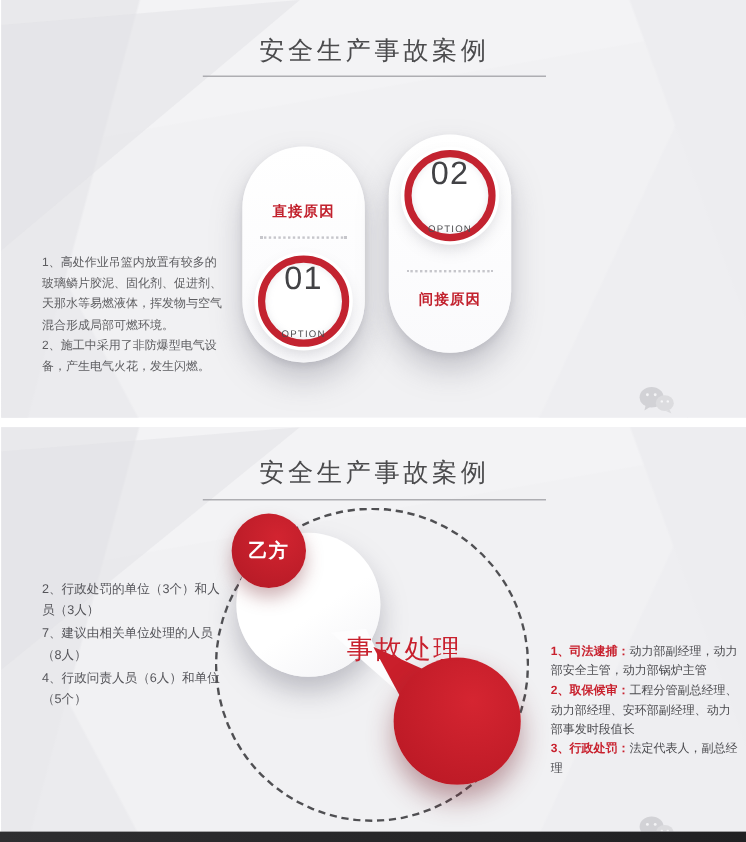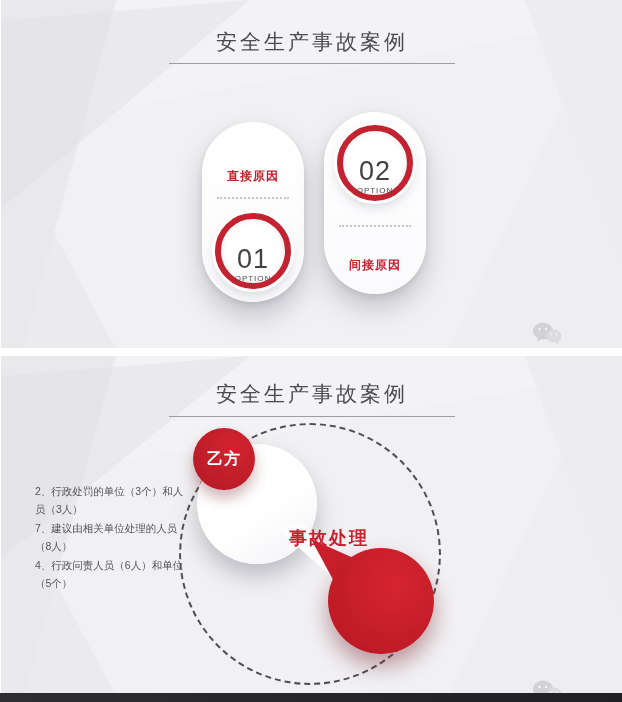--- a/index.html
+++ b/index.html
@@ -43,25 +43,25 @@
     box-shadow:0 14px 26px rgba(120,120,135,.38), 0 3px 6px rgba(120,120,135,.18);
     display:flex; flex-direction:column; align-items:center; z-index:4; }
   .pill1 { left:201px; top:122px; height:180px; }
   .pill2 { left:323px; top:112px; height:182px; }
   .pill-label { font-size:12px; font-weight:bold; letter-spacing:1px; color:#c2222e; }
   .pill1 .pill-label { margin-top:46px; }
   .dotted { width:72px; border-top:2px dotted #c6c6cb; }
   .pill1 .dotted { margin-top:12px; }
   .num-circle { width:76px; height:76px; border-radius:50%; background:#fff;
     border:6px solid #c32330; box-shadow:0 0 0 3px #fff, 0 6px 12px rgba(130,130,140,.3), inset 0 0 6px rgba(160,160,170,.25);
-    display:flex; flex-direction:column; align-items:center; justify-content:flex-end; }
+    display:flex; flex-direction:column; align-items:center; justify-content:space-between; }
   .pill1 .num-circle { margin-top:14px; }
   .pill2 .num-circle { margin-top:13px; }
   .pill2 .dotted { margin-top:24px; }
-  .pill2 .pill-label { margin-top:30px; }
+  .pill2 .pill-label { margin-top:14px; }
   .num { font-size:27px; color:#424245; line-height:1; letter-spacing:1px; }
   .opt { font-size:8px; letter-spacing:1px; color:#4c4c4f; margin-top:1px; }
 
   
   .dashed-circle { position:absolute; left:178px; top:67px; width:262px; height:262px;
     border:2px dashed #4f4f52; border-radius:50%; z-index:1; }
   .bubble-white { position:absolute; left:196px; top:88px; width:120px; height:120px;
     border-radius:50%; background:linear-gradient(145deg,#ffffff 55%,#f2f2f5);
     box-shadow:0 12px 22px rgba(110,110,125,.4); z-index:2; }
   .tail-white { position:absolute; left:272px; top:168px; width:58px; height:52px;
@@ -74,22 +74,22 @@
     background:#ca1f2b; clip-path:polygon(0 0, 100% 42%, 58% 100%); z-index:3; }
   .party-circle { position:absolute; border-radius:50%; z-index:4;
     display:flex; align-items:center; justify-content:center;
     color:#fff; font-weight:bold; font-size:16px; letter-spacing:1px; }
   .party-b { left:192px; top:72px; width:62px; height:62px;
     background:radial-gradient(circle at 62% 32%, #d22430, #b81b27 80%);
     box-shadow:0 8px 14px rgba(120,40,50,.35);text-align:center; }
   .party-a { left:385px; top:248px; width:63px; height:63px;
     background:radial-gradient(circle at 40% 30%, #d02331, #a9141f 85%);
     box-shadow:0 8px 14px rgba(120,40,50,.4); }
-  .center-label { position:absolute; left:288px; top:170px; font-size:18px;
-    font-weight:bold; color:#c8202d; letter-spacing:2px; z-index:5; }
+  .center-label { position:absolute; left:288px; top:170px; font-size:22px;
+    font-weight:normal; color:#c8202d; letter-spacing:2px; z-index:5; }
 
   
   .s2-left-list { position:absolute; left:34px; top:126px; width:158px;
     font-size:10.5px; line-height:1.75; color:#55555a; z-index:5; }
   .s2-right-list { position:absolute; left:458px; top:180px; width:156px;
     font-size:10px; line-height:1.62; color:#4c4c50; z-index:5; }
   .s2-right-list p { margin:0; }
   .lead { color:#c8202d; font-weight:bold; }
 
   
@@ -104,20 +104,24 @@
 </style>
 </head>
 <body>
 
 <div class="canvas">
 
   <section class="slide slide1">
     <h1 class="title">安全生产事故案例</h1>
     <div class="title-underline"></div>
 
+    <div class="s1-left-text">
+      <p>1、高处作业吊篮内放置有较多的玻璃鳞片胶泥、固化剂、促进剂、天那水等易燃液体，挥发物与空气混合形成局部可燃环境。</p>
+      <p>2、施工中采用了非防爆型电气设备，产生电气火花，发生闪燃。</p>
+    </div>
 
     <div class="pill pill1">
       <div class="pill-label">直接原因</div>
       <div class="dotted"></div>
       <div class="num-circle">
         <div class="num">01</div>
         <div class="opt">OPTION</div>
       </div>
     </div>
 
@@ -161,20 +165,25 @@
     <div class="party-circle party-b">乙方</div>
 
     <div class="center-label">事故处理</div>
 
     <div class="s2-left-list">
       <p>2、行政处罚的单位（3个）和人员（3人）</p>
       <p>7、建议由相关单位处理的人员（8人）</p>
       <p>4、行政问责人员（6人）和单位（5个）</p>
     </div>
 
+    <div class="s2-right-list">
+      <p><span class="lead">1、司法逮捕：</span><span>动力部副经理，动力部安全主管，动力部锅炉主管</span></p>
+      <p><span class="lead">2、取保候审：</span><span>工程分管副总经理、动力部经理、安环部副经理、动力部事发时段值长</span></p>
+      <p><span class="lead">3、行政处罚：</span><span>法定代表人，副总经理</span></p>
+    </div>
 
     <div class="watermark">
       <svg width="30" height="24" viewBox="0 0 30 24">
         <ellipse cx="11" cy="10" rx="10" ry="8.6" fill="#d2d2d6"></ellipse>
         <circle cx="7.5" cy="8" r="1.2" fill="#f4f4f6"></circle>
         <circle cx="14" cy="8" r="1.2" fill="#f4f4f6"></circle>
         <path d="M6 17 L5 21 L10 18 Z" fill="#d2d2d6"></path>
         <ellipse cx="22" cy="15" rx="7.5" ry="6.6" fill="#dcdcdf"></ellipse>
         <circle cx="19.5" cy="13.5" r="1" fill="#f6f6f8"></circle>
         <circle cx="24.5" cy="13.5" r="1" fill="#f6f6f8"></circle>

